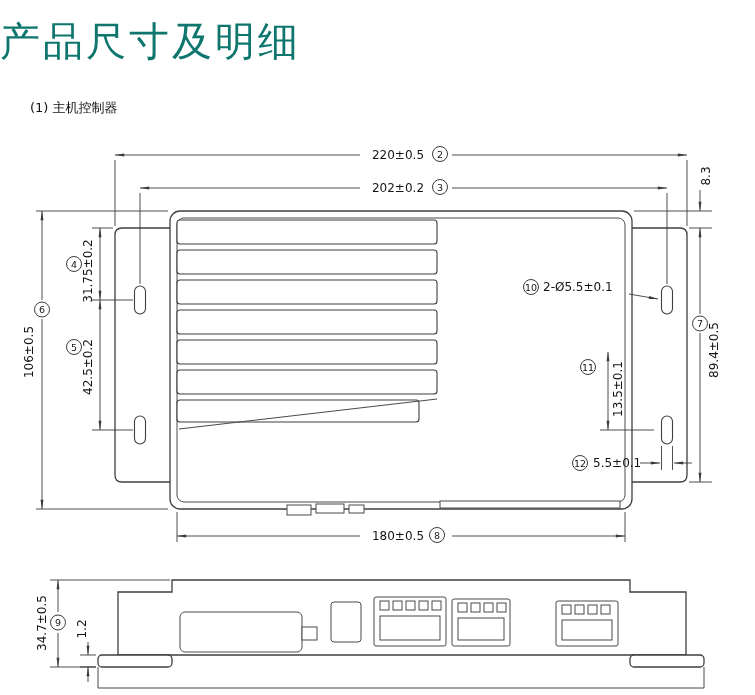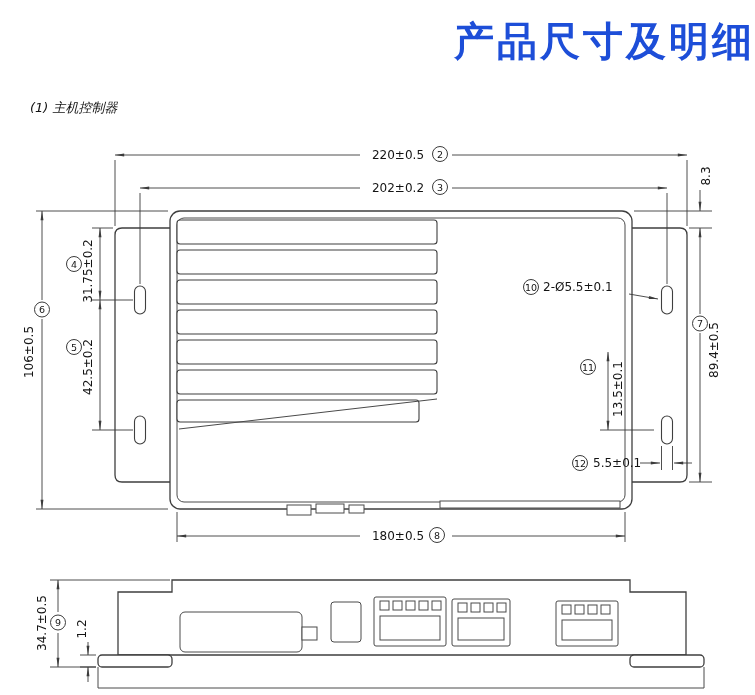--- a/index.html
+++ b/index.html
@@ -2,28 +2,27 @@
 <html><head>
 <meta charset="utf-8">
 <style>
   * { margin:0; padding:0; box-sizing:border-box; }
   html,body { background:#ffffff; }
   .canvas {
     position:relative; width:755px; height:695px; background:#fff;
     overflow:hidden; font-family:"Liberation Sans", sans-serif; color:#111;
   }
   .title {
-    position:absolute; top:14px; left:0; width:100%; text-align:right;
-    font-size:40px; font-weight:700; letter-spacing:3px; color:#1d4ed8;
+    position:absolute; top:14px; left:0; width:100%; text-align:left;
+    font-size:40px; font-weight:400; letter-spacing:3px; color:#0f766e;
     font-family:"DejaVu Sans", sans-serif;
   }
   .section {
     position:absolute; top:99px; left:30px; font-size:13px; color:#111;
     font-family:"DejaVu Sans", sans-serif;
-    font-style:italic;
   }
   svg.drawing { position:absolute; top:0; left:0; }
   .outline  { fill:#fff; stroke:#3f3f3f; stroke-width:1.3; }
   .inline   { fill:none; stroke:#4a4a4a; stroke-width:1; }
   .fin      { fill:#fff; stroke:#3f3f3f; stroke-width:1.1; }
   .slot     { fill:#fff; stroke:#3f3f3f; stroke-width:1.1; }
   .feat     { fill:#fff; stroke:#4a4a4a; stroke-width:1; }
   .dim      { stroke:#3b3b3b; stroke-width:0.9; fill:none; }
   .dimtext  { font-family:"DejaVu Sans", sans-serif; font-size:12px; fill:#141414; }
   .refc     { fill:#fff; stroke:#3b3b3b; stroke-width:1; }

